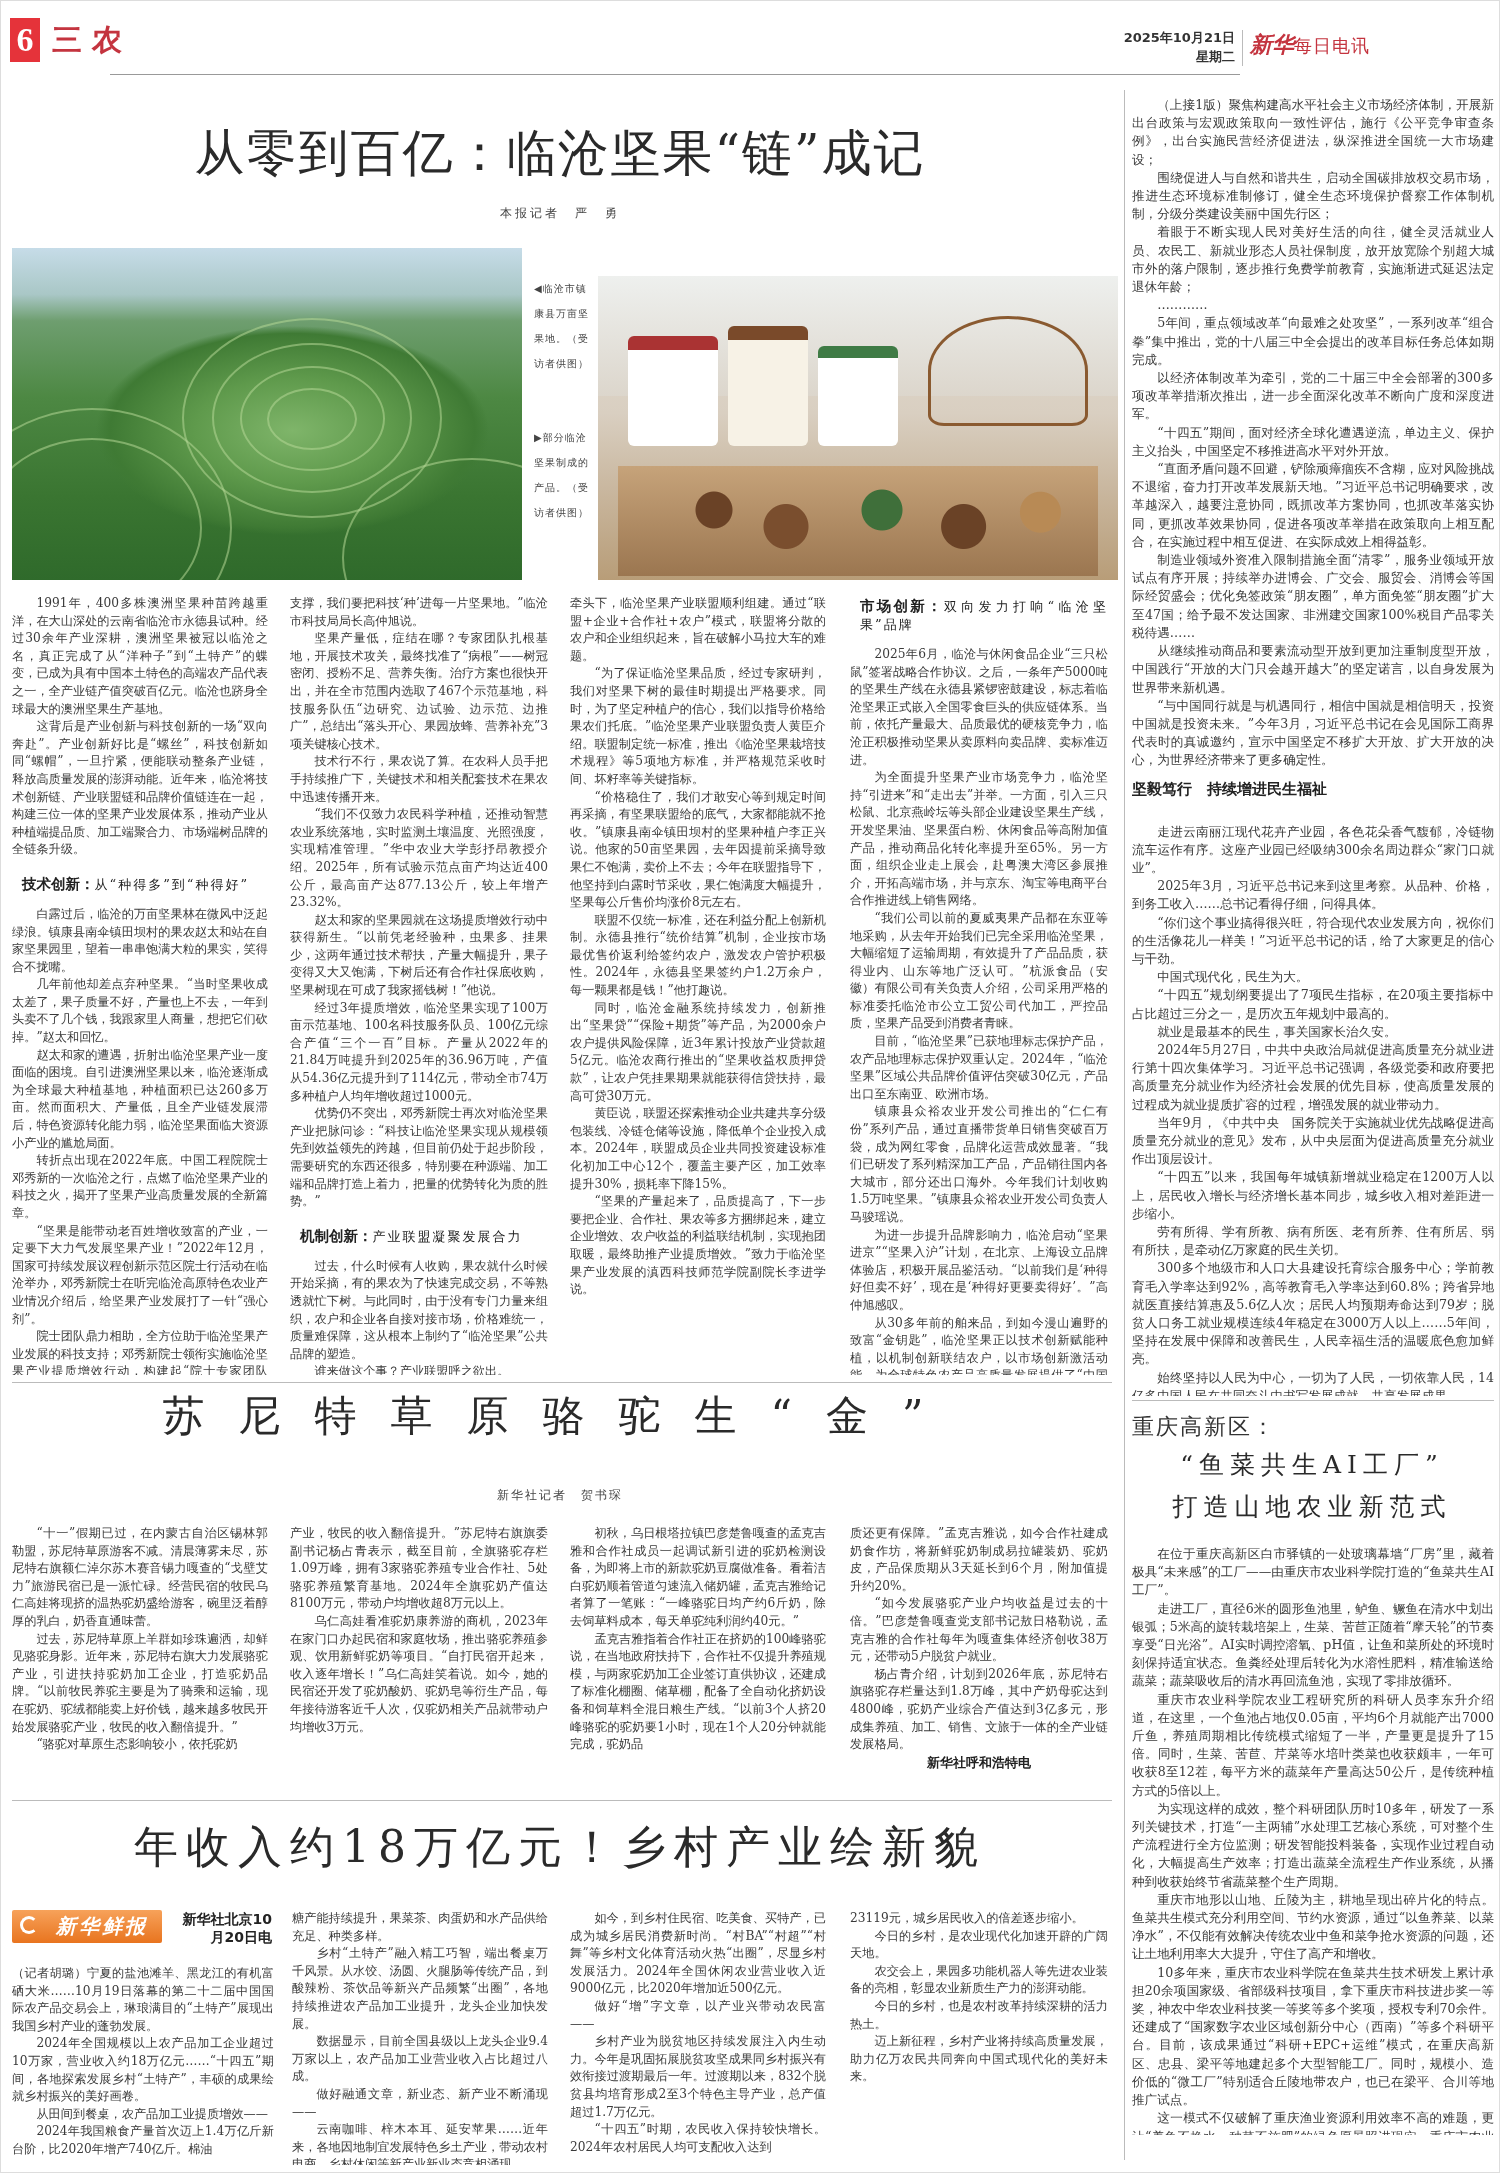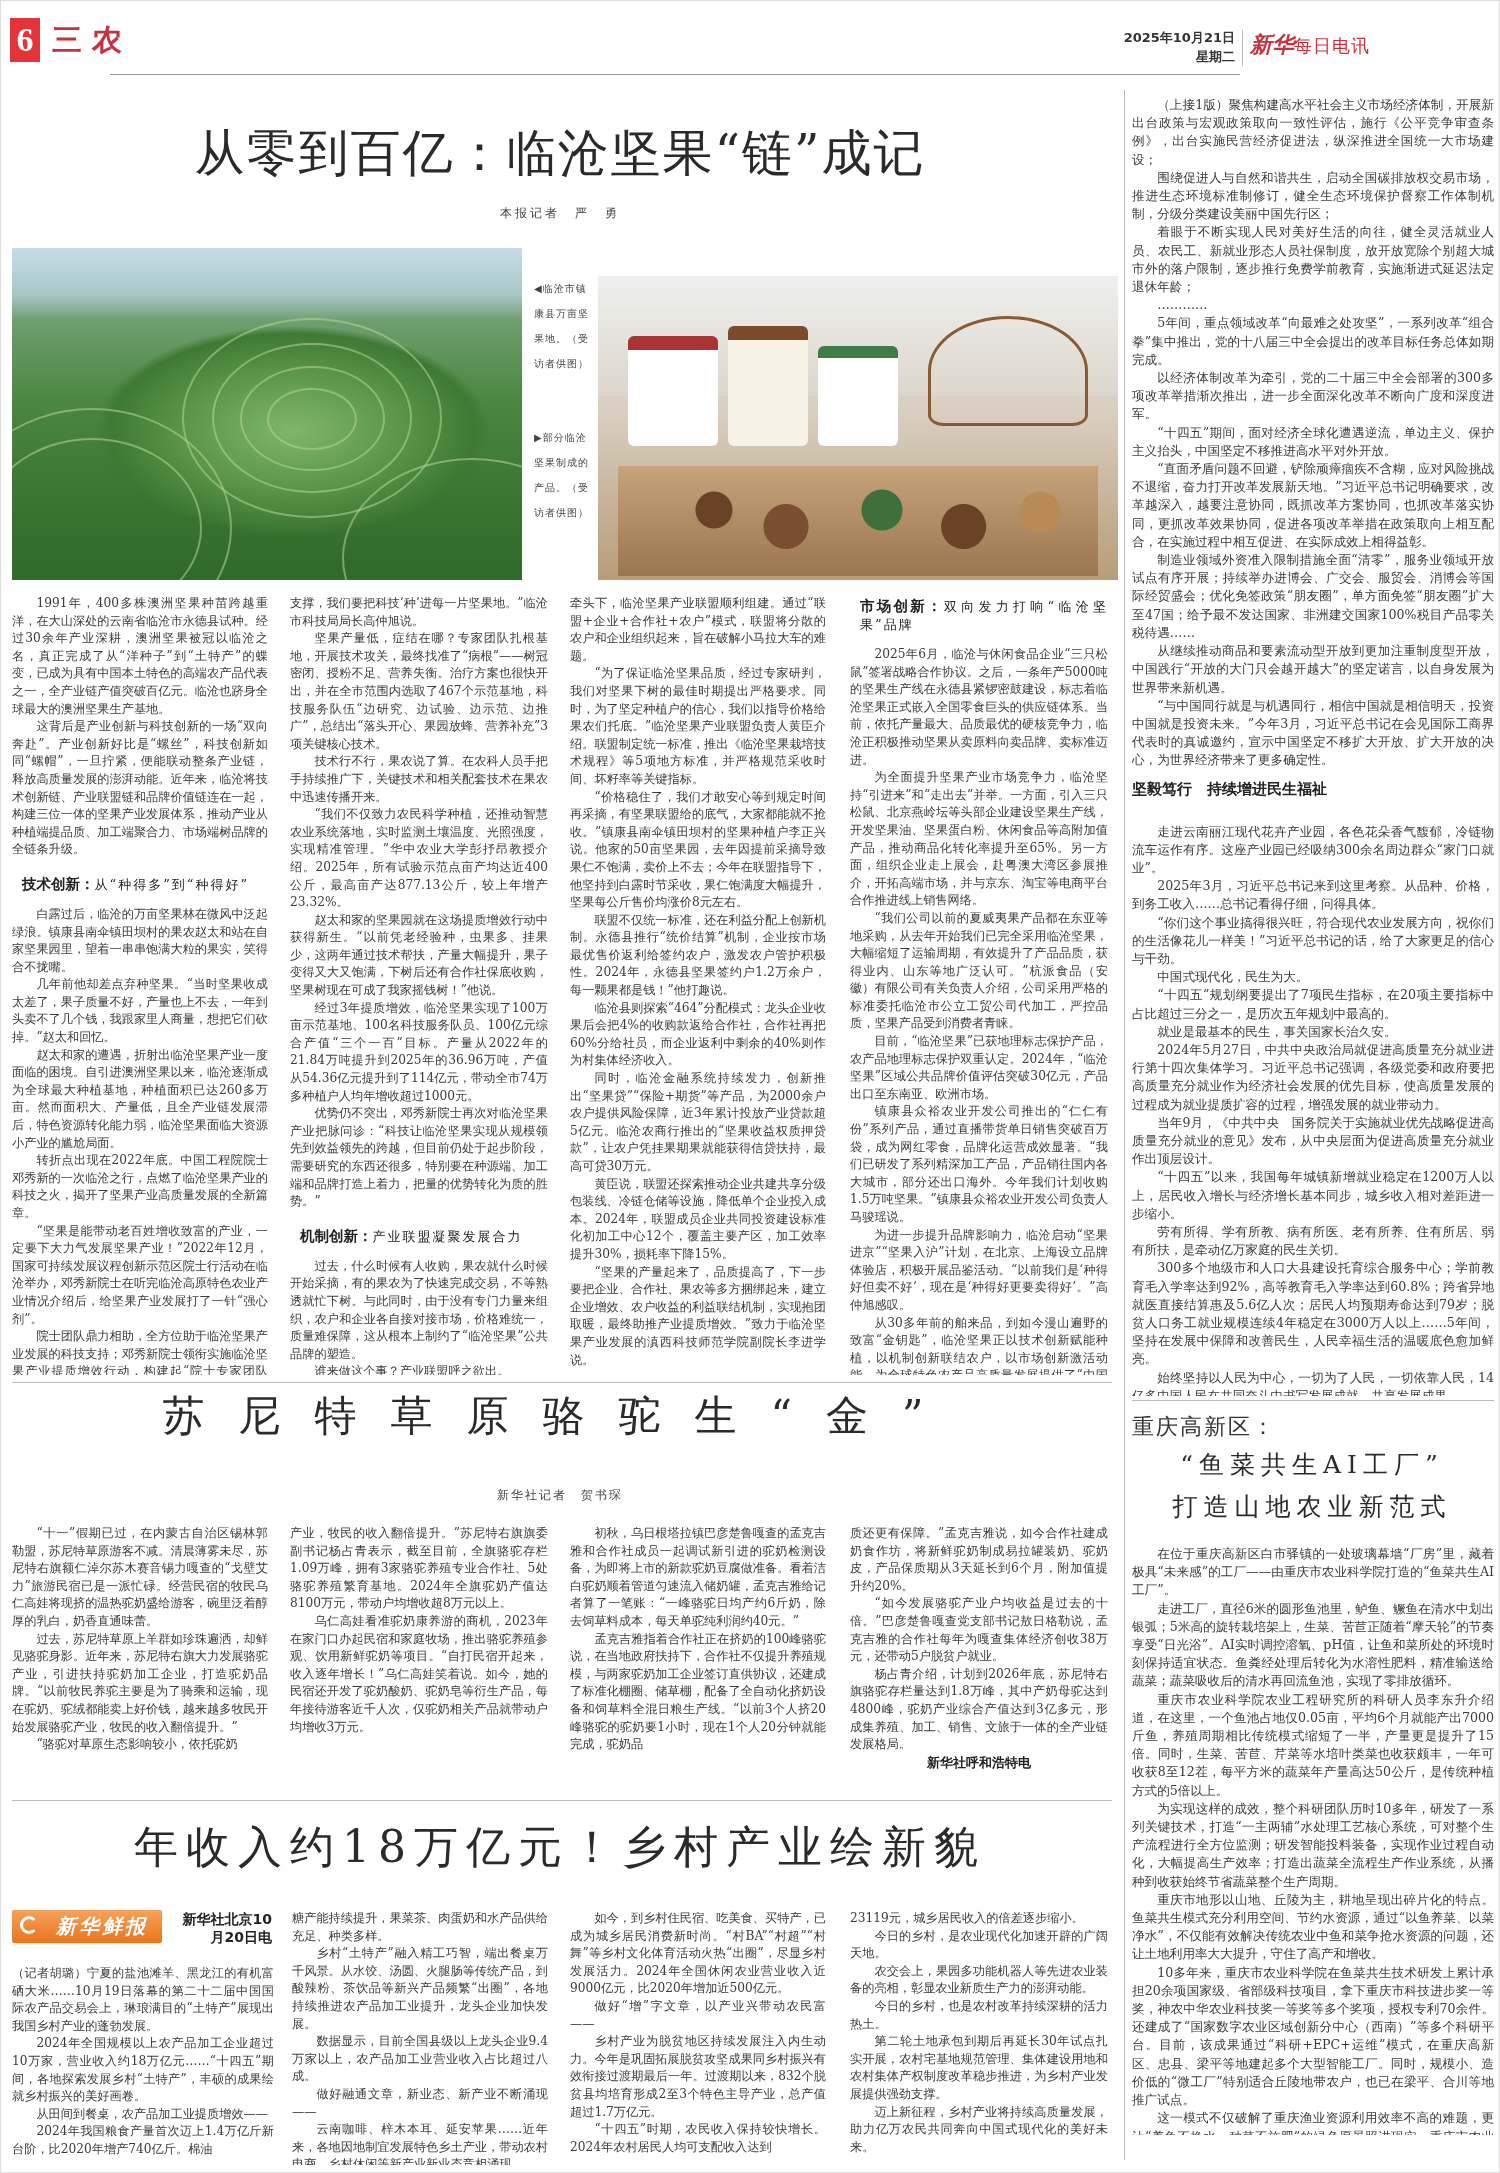--- a/index.html
+++ b/index.html
@@ -109,21 +109,20 @@
   <div class="sub"><span>机制创新：</span><i>产业联盟凝聚发展合力</i></div>
   <p>过去，什么时候有人收购，果农就什么时候开始采摘，有的果农为了快速完成交易，不等熟透就忙下树。与此同时，由于没有专门力量来组织，农户和企业各自接对接市场，价格难统一，质量难保障，这从根本上制约了“临沧坚果”公共品牌的塑造。</p>
   <p>谁来做这个事？产业联盟呼之欲出。</p>
   <p>2024年，在临沧市乡村产业发展集团</p>
 </div>
 <div class="abs col" style="left:570px;top:595px;width:256px;height:780px">
   <p style="text-indent:0">牵头下，临沧坚果产业联盟顺利组建。通过“联盟+企业+合作社+农户”模式，联盟将分散的农户和企业组织起来，旨在破解小马拉大车的难题。</p>
   <p>“为了保证临沧坚果品质，经过专家研判，我们对坚果下树的最佳时期提出严格要求。同时，为了坚定种植户的信心，我们以指导价格给果农们托底。”临沧坚果产业联盟负责人黄臣介绍。联盟制定统一标准，推出《临沧坚果栽培技术规程》等5项地方标准，并严格规范采收时间、坏籽率等关键指标。</p>
   <p>“价格稳住了，我们才敢安心等到规定时间再采摘，有坚果联盟给的底气，大家都能就不抢收。”镇康县南伞镇田坝村的坚果种植户李正兴说。他家的50亩坚果园，去年因提前采摘导致果仁不饱满，卖价上不去；今年在联盟指导下，他坚持到白露时节采收，果仁饱满度大幅提升，坚果每公斤售价均涨价8元左右。</p>
   <p>联盟不仅统一标准，还在利益分配上创新机制。永德县推行“统价结算”机制，企业按市场最优售价返利给签约农户，激发农户管护积极性。2024年，永德县坚果签约户1.2万余户，每一颗果都是钱！”他打趣说。</p>
-  <p>临沧县则探索“464”分配模式：龙头企业收果后会把4%的收购款返给合作社，合作社再把60%分给社员，而企业返利中剩余的40%则作为村集体经济收入。</p>
   <p>同时，临沧金融系统持续发力，创新推出“坚果贷”“保险+期货”等产品，为2000余户农户提供风险保障，近3年累计投放产业贷款超5亿元。临沧农商行推出的“坚果收益权质押贷款”，让农户凭挂果期果就能获得信贷扶持，最高可贷30万元。</p>
   <p>黄臣说，联盟还探索推动企业共建共享分级包装线、冷链仓储等设施，降低单个企业投入成本。2024年，联盟成员企业共同投资建设标准化初加工中心12个，覆盖主要产区，加工效率提升30%，损耗率下降15%。</p>
   <p>“坚果的产量起来了，品质提高了，下一步要把企业、合作社、果农等多方捆绑起来，建立企业增效、农户收益的利益联结机制，实现抱团取暖，最终助推产业提质增效。”致力于临沧坚果产业发展的滇西科技师范学院副院长李进学说。</p>
 </div>
 <div class="abs col" style="left:850px;top:595px;width:258px;height:780px">
   <div class="sub" style="margin-top:2px"><span>市场创新：</span><i>双向发力打响“临沧坚果”品牌</i></div>
   <p>2025年6月，临沧与休闲食品企业“三只松鼠”签署战略合作协议。之后，一条年产5000吨的坚果生产线在永德县紧锣密鼓建设，标志着临沧坚果正式嵌入全国零食巨头的供应链体系。当前，依托产量最大、品质最优的硬核竞争力，临沧正积极推动坚果从卖原料向卖品牌、卖标准迈进。</p>
   <p>为全面提升坚果产业市场竞争力，临沧坚持“引进来”和“走出去”并举。一方面，引入三只松鼠、北京燕岭坛等头部企业建设坚果生产线，开发坚果油、坚果蛋白粉、休闲食品等高附加值产品，推动商品化转化率提升至65%。另一方面，组织企业走上展会，赴粤澳大湾区参展推介，开拓高端市场，并与京东、淘宝等电商平台合作推进线上销售网络。</p>
   <p>“我们公司以前的夏威夷果产品都在东亚等地采购，从去年开始我们已完全采用临沧坚果，大幅缩短了运输周期，有效提升了产品品质，获得业内、山东等地广泛认可。”杭派食品（安徽）有限公司有关负责人介绍，公司采用严格的标准委托临沧市公立工贸公司代加工，严控品质，坚果产品受到消费者青睐。</p>
   <p>目前，“临沧坚果”已获地理标志保护产品，农产品地理标志保护双重认定。2024年，“临沧坚果”区域公共品牌价值评估突破30亿元，产品出口至东南亚、欧洲市场。</p>
@@ -224,17 +223,16 @@
   <p>如今，到乡村住民宿、吃美食、买特产，已成为城乡居民消费新时尚。“村BA”“村超”“村舞”等乡村文化体育活动火热“出圈”，尽显乡村发展活力。2024年全国休闲农业营业收入近9000亿元，比2020年增加近500亿元。</p>
   <p>做好“增”字文章，以产业兴带动农民富——</p>
   <p>乡村产业为脱贫地区持续发展注入内生动力。今年是巩固拓展脱贫攻坚成果同乡村振兴有效衔接过渡期最后一年。过渡期以来，832个脱贫县均培育形成2至3个特色主导产业，总产值超过1.7万亿元。</p>
   <p>“十四五”时期，农民收入保持较快增长。2024年农村居民人均可支配收入达到</p>
 </div>
 <div class="abs col" style="left:850px;top:1910px;width:258px;height:255px">
   <p style="text-indent:0">23119元，城乡居民收入的倍差逐步缩小。</p>
   <p>今日的乡村，是农业现代化加速开辟的广阔天地。</p>
   <p>农交会上，果园多功能机器人等先进农业装备的亮相，彰显农业新质生产力的澎湃动能。</p>
   <p>今日的乡村，也是农村改革持续深耕的活力热土。</p>
-  <p>第二轮土地承包到期后再延长30年试点扎实开展，农村宅基地规范管理、集体建设用地和农村集体产权制度改革稳步推进，为乡村产业发展提供强劲支撑。</p>
   <p>迈上新征程，乡村产业将持续高质量发展，助力亿万农民共同奔向中国式现代化的美好未来。</p>
 </div>
 
 <div class="abs" id="frame"></div>
 
 </body></html>

